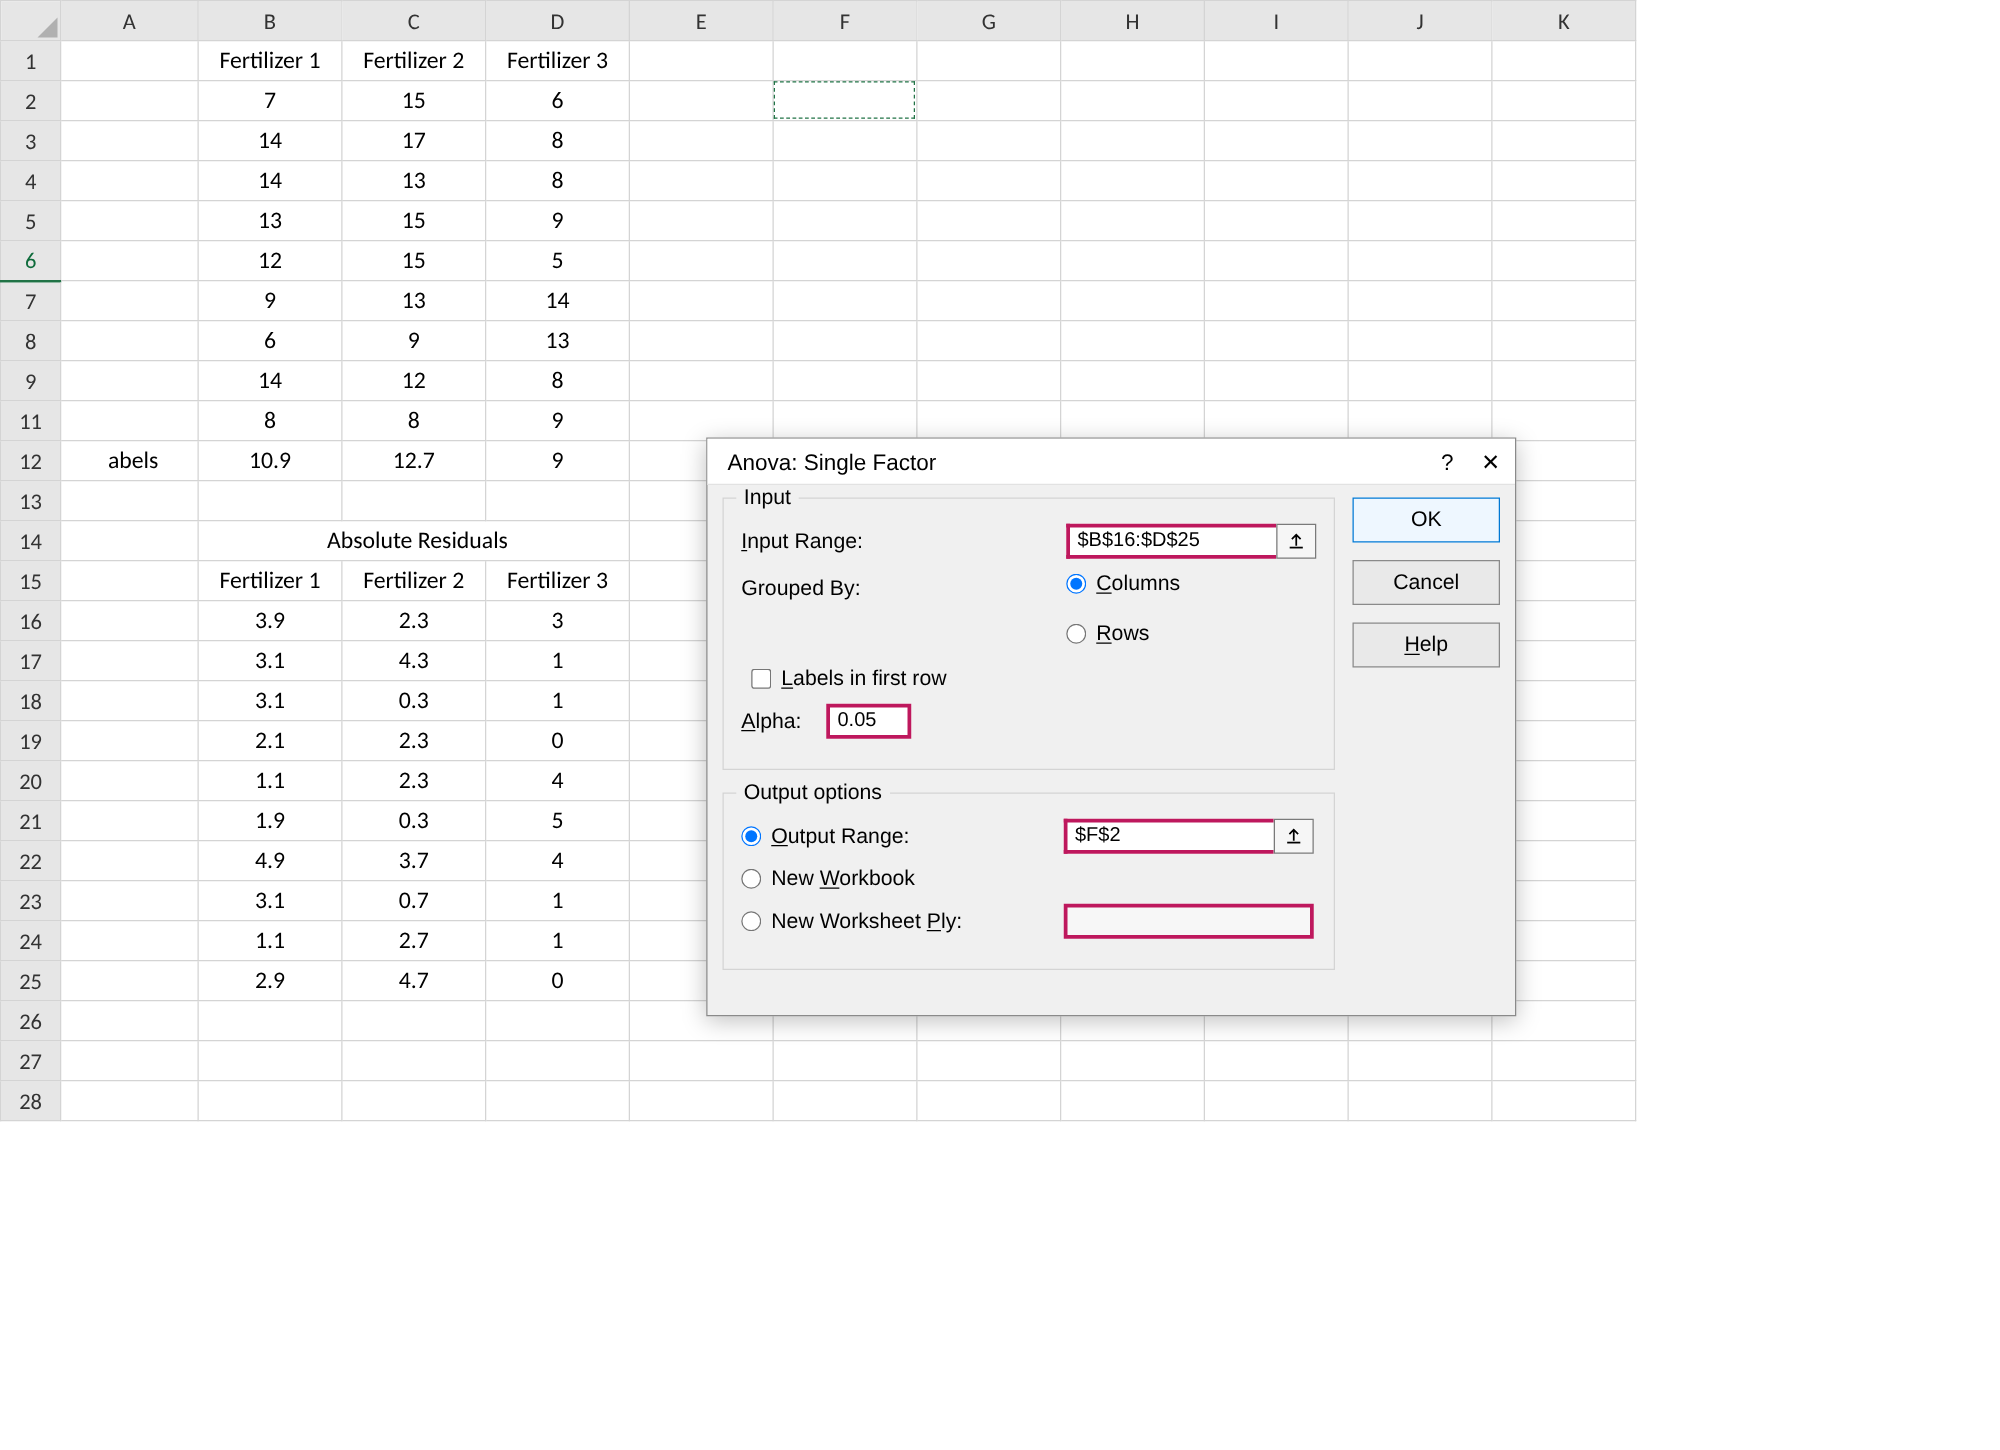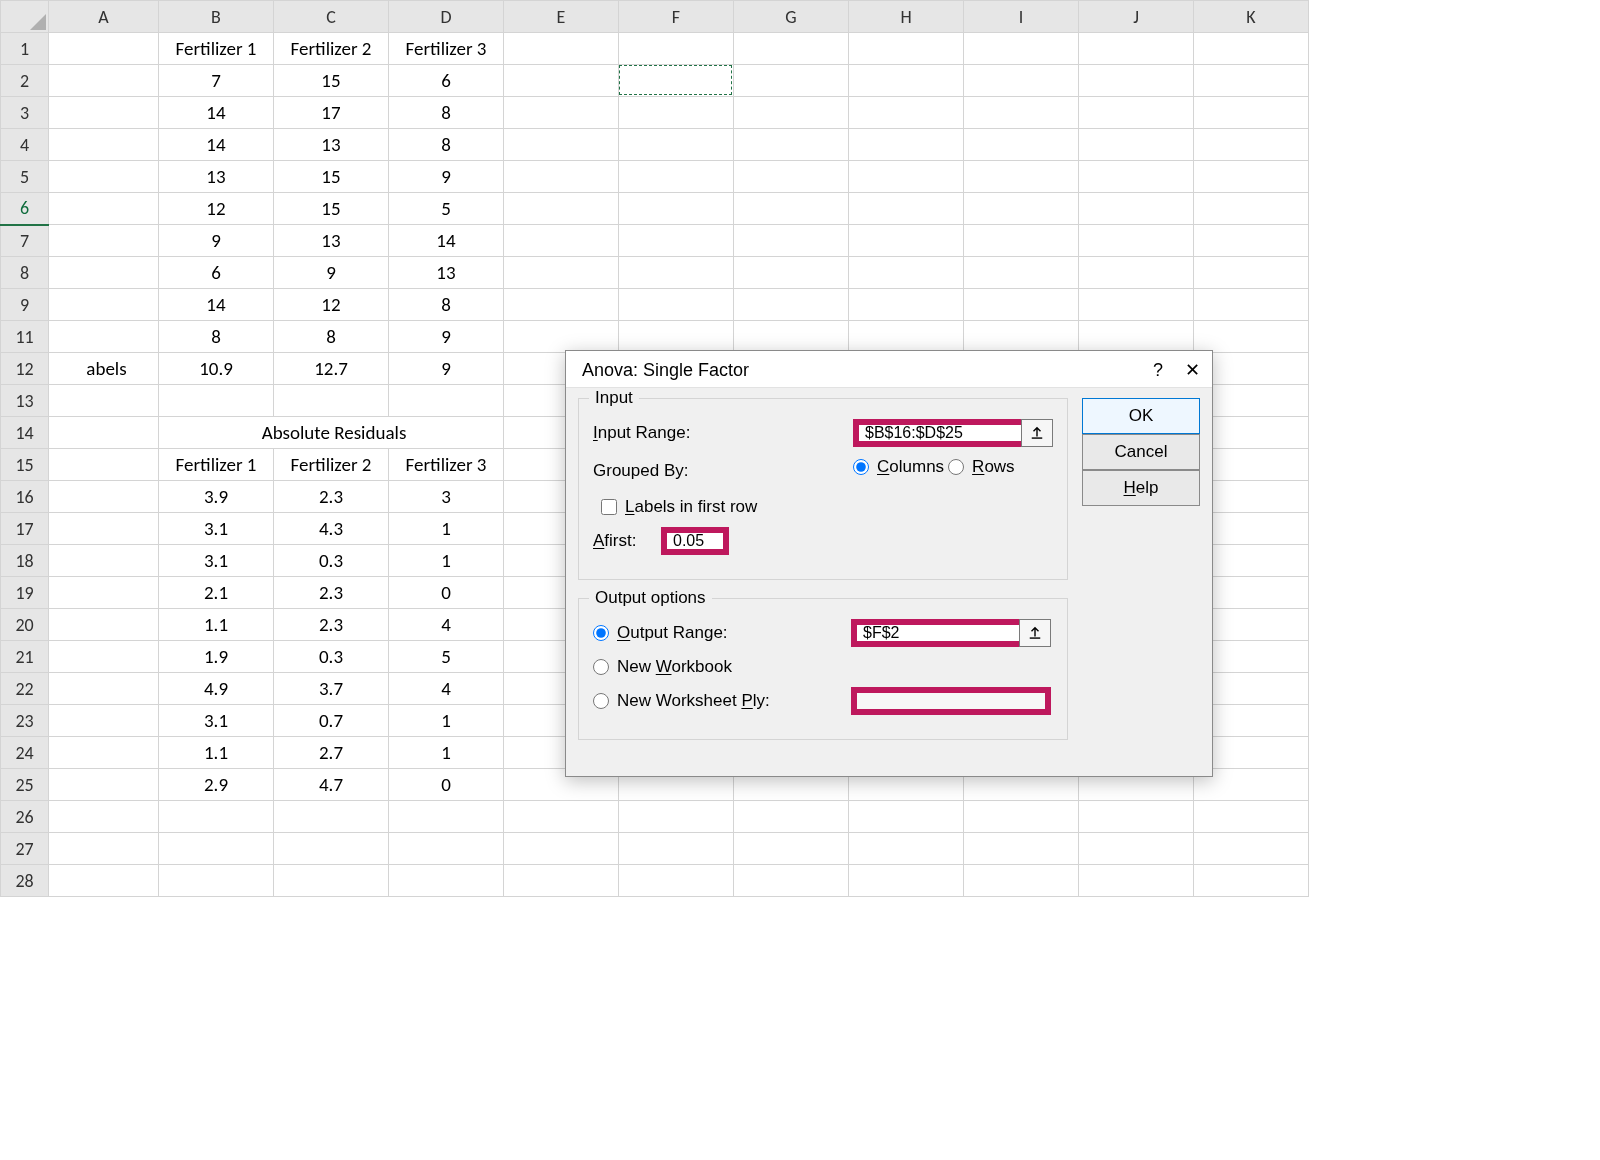--- a/index.html
+++ b/index.html
@@ -89,21 +89,21 @@
   }
   .dlg-title-text { font-size: 18px; }
   .dlg-title-btns { display:flex; gap:22px; align-items:center; }
   .dlg-title-btns span { font-size:18px; cursor:default; }
   .dlg-body {
     display:flex;
     padding: 10px 12px 18px 12px;
     gap: 14px;
   }
   .dlg-left { flex:1; }
-  .dlg-right { width: 118px; display:flex; flex-direction:column; }
+  .dlg-right { width: 118px; display:flex; flex-direction:column; gap:14px; }
   .group {
     border: 1px solid #d4d4d4;
     padding: 10px 14px 14px 14px;
     position: relative;
     margin-bottom: 18px;
     background: #f0f0f0;
   }
   .group-title {
     position: absolute;
     top: -11px; left: 10px;
@@ -112,37 +112,37 @@
     font-size: 17px;
   }
   .row {
     display:flex;
     align-items:center;
     margin: 10px 0;
     gap: 8px;
   }
   .row label { flex: 0 0 170px; }
   .txt {
-    border: 6px solid #be185d;
+    border: 3px solid #be185d;
     background:#fff;
     height: 28px;
     padding: 2px 6px;
     font-size: 16px;
     font-family: "Segoe UI", Arial, sans-serif;
   }
   .range-wrap { display:flex; align-items:center; gap:0; }
   .range-wrap .txt { width: 168px; border-right:none; }
   .range-btn {
     width: 32px; height:28px;
     border:1px solid #7a7a7a;
     background:#f6f6f6;
     display:flex; align-items:center; justify-content:center;
   }
   .range-btn svg { width:14px; height:14px; }
-  .radios { display:flex; flex-direction:row; gap:4px; margin-left: 90px; }
+  .radios { display:flex; flex-direction:column; gap:20px; margin-left: 90px; }
   .radio, .check { display:flex; align-items:center; gap:8px; }
   .radio input, .check input { width:16px; height:16px; }
   .underline { text-decoration: underline; text-underline-offset: 2px;}
   .btn {
     height: 36px;
     border: 1px solid #8a8a8a;
     background: #e9e9e9;
     font-size: 17px;
     cursor: default;
   }
@@ -597,21 +597,21 @@
         </div>
 
         <div class="row" style="margin-top:16px;">
           <div class="check" style="margin-left:8px;">
             <input type="checkbox" style="">
             <span><span class="underline">L</span><span>abels in first row</span></span>
           </div>
         </div>
 
         <div class="row">
-          <label style="flex:0 0 60px;"><span class="underline">A</span><span>first:</span></label>
+          <label style="flex:0 0 60px;"><span class="underline">A</span><span>lpha:</span></label>
           <input class="txt" style="width: 68px;" value="0.05">
         </div>
       </div>
 
       <div class="group">
         <div class="group-title">Output options</div>
 
         <div class="row">
           <div class="radio" style="flex:0 0 250px;">
             <input type="radio" checked="" style="">

